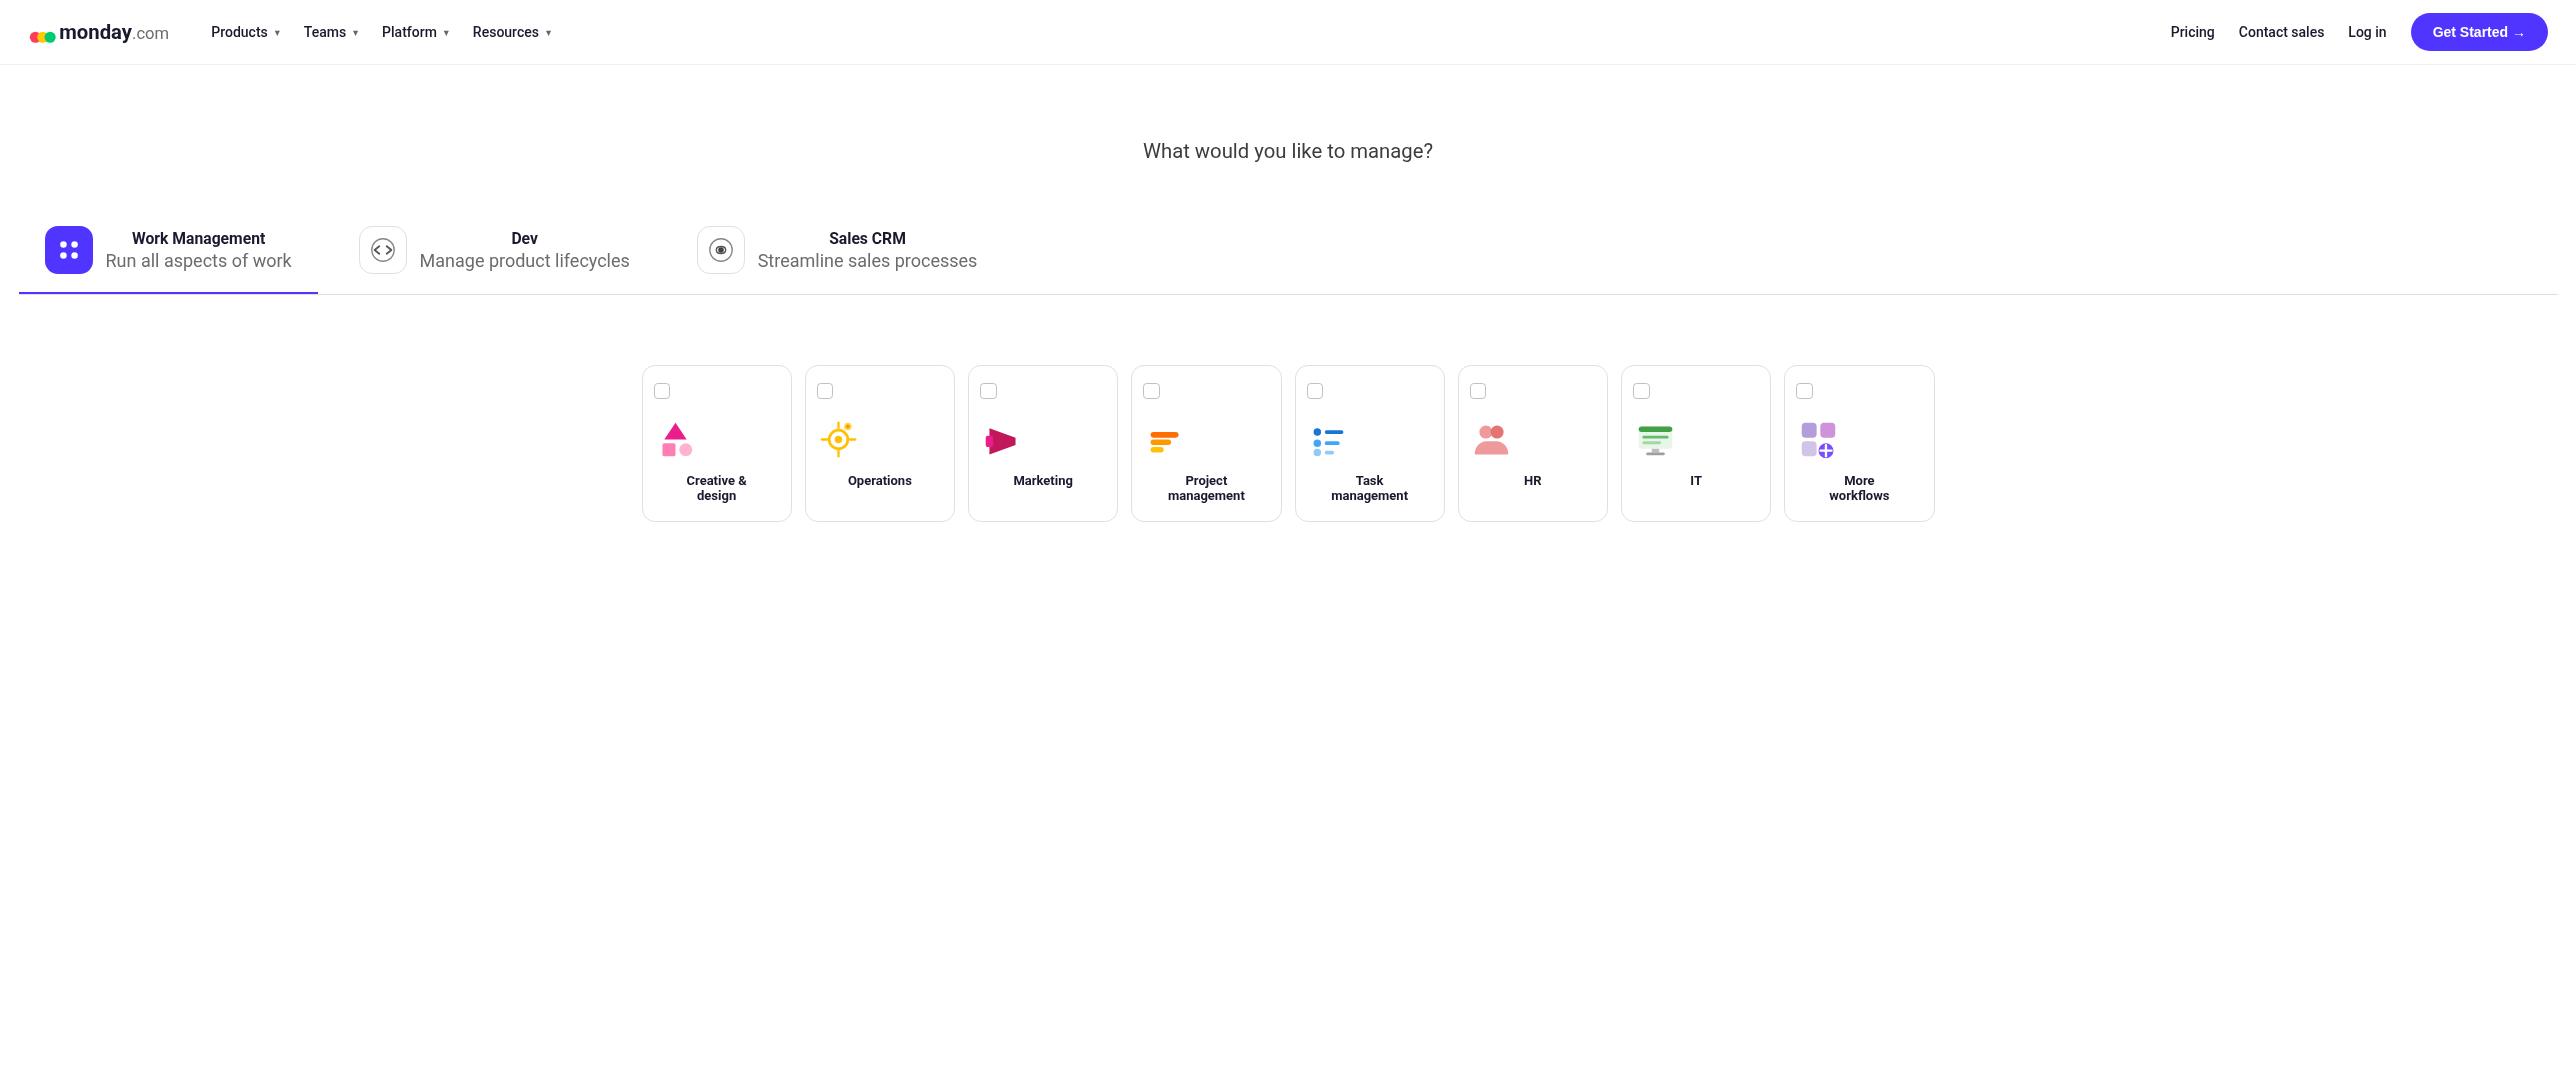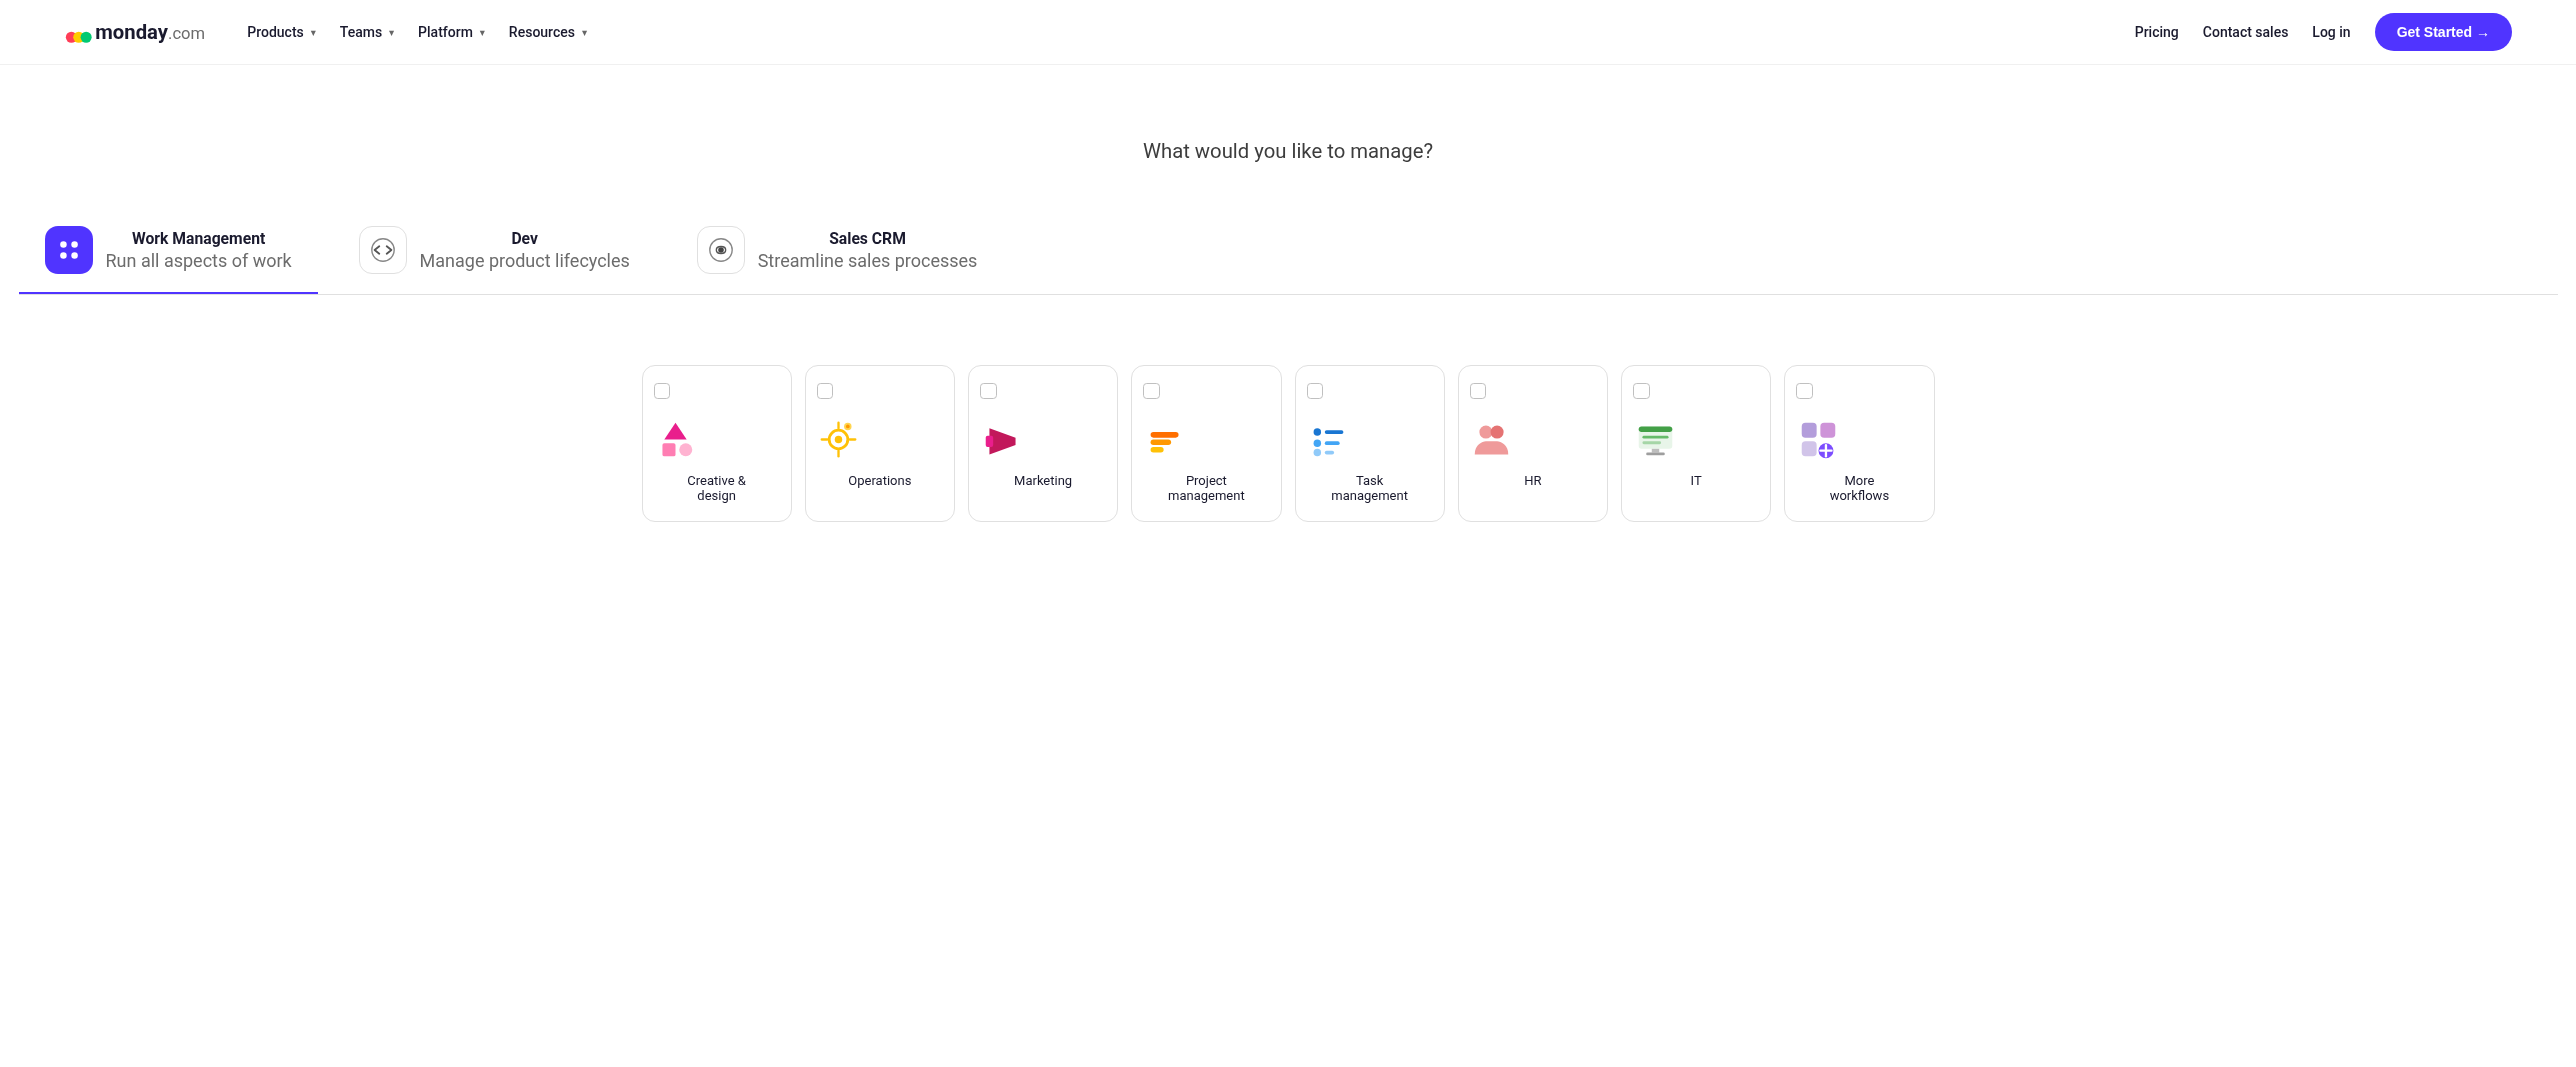--- a/index.html
+++ b/index.html
@@ -1,21 +1,21 @@
 <!DOCTYPE html>
 <html style="font-size:14.8px"><head>
   <meta charset="utf-8">
   <style>
     * { margin: 0; padding: 0; box-sizing: border-box; }
     body { font-family: -apple-system, BlinkMacSystemFont, 'Segoe UI', Roboto, sans-serif; background: #fff; color: #1a1a2e; overflow-x: hidden; }
 
     
     nav {
       display: flex; align-items: center; justify-content: space-between;
-      padding: 0 64px; height: 65px; border-bottom: 0.9px solid #f0f0f0;
+      padding: 0 28px; height: 65px; border-bottom: 0.9px solid #f0f0f0;
       position: sticky; top: 0; background: #fff; z-index: 100;
     }
     .nav-left { display: flex; align-items: center; gap: 33px; }
     .logo { display: flex; align-items: center; gap: 1.8px; text-decoration: none; }
     .logo-icon { width: 29.5px; height: 29.5px; }
     .logo-text { font-size: 20.3px; font-weight: 700; color: #1a1a2e; }
     .logo-text span { color: #6c6c6c; font-weight: 400; font-size: 16.6px; }
     .nav-links { display: flex; gap: 5.5px; }
     .nav-link {
       display: flex; align-items: center; gap: 7px;
@@ -88,21 +88,21 @@
     }
     .card-checkbox {
       width: 16.6px; height: 16.6px; border: 1.4px solid #c0c0c0; border-radius: 3.7px;
       margin-bottom: 18.5px; flex-shrink: 0;
     }
     .card-icon {
       width: 44px; height: 44px; margin-bottom: 11px;
       display: flex; align-items: center; justify-content: center;
     }
     .card-label {
-      font-size: 13px; font-weight: 400; color: #1a1a2e; text-align: center;
+      font-size: 13px; font-weight: 700; color: #1a1a2e; text-align: center;
       width: 100%; text-align: center;
     }
 
   </style>
 </head>
 <body>
 
 <nav>
   <div class="nav-left">
     <a class="logo" href="#">

